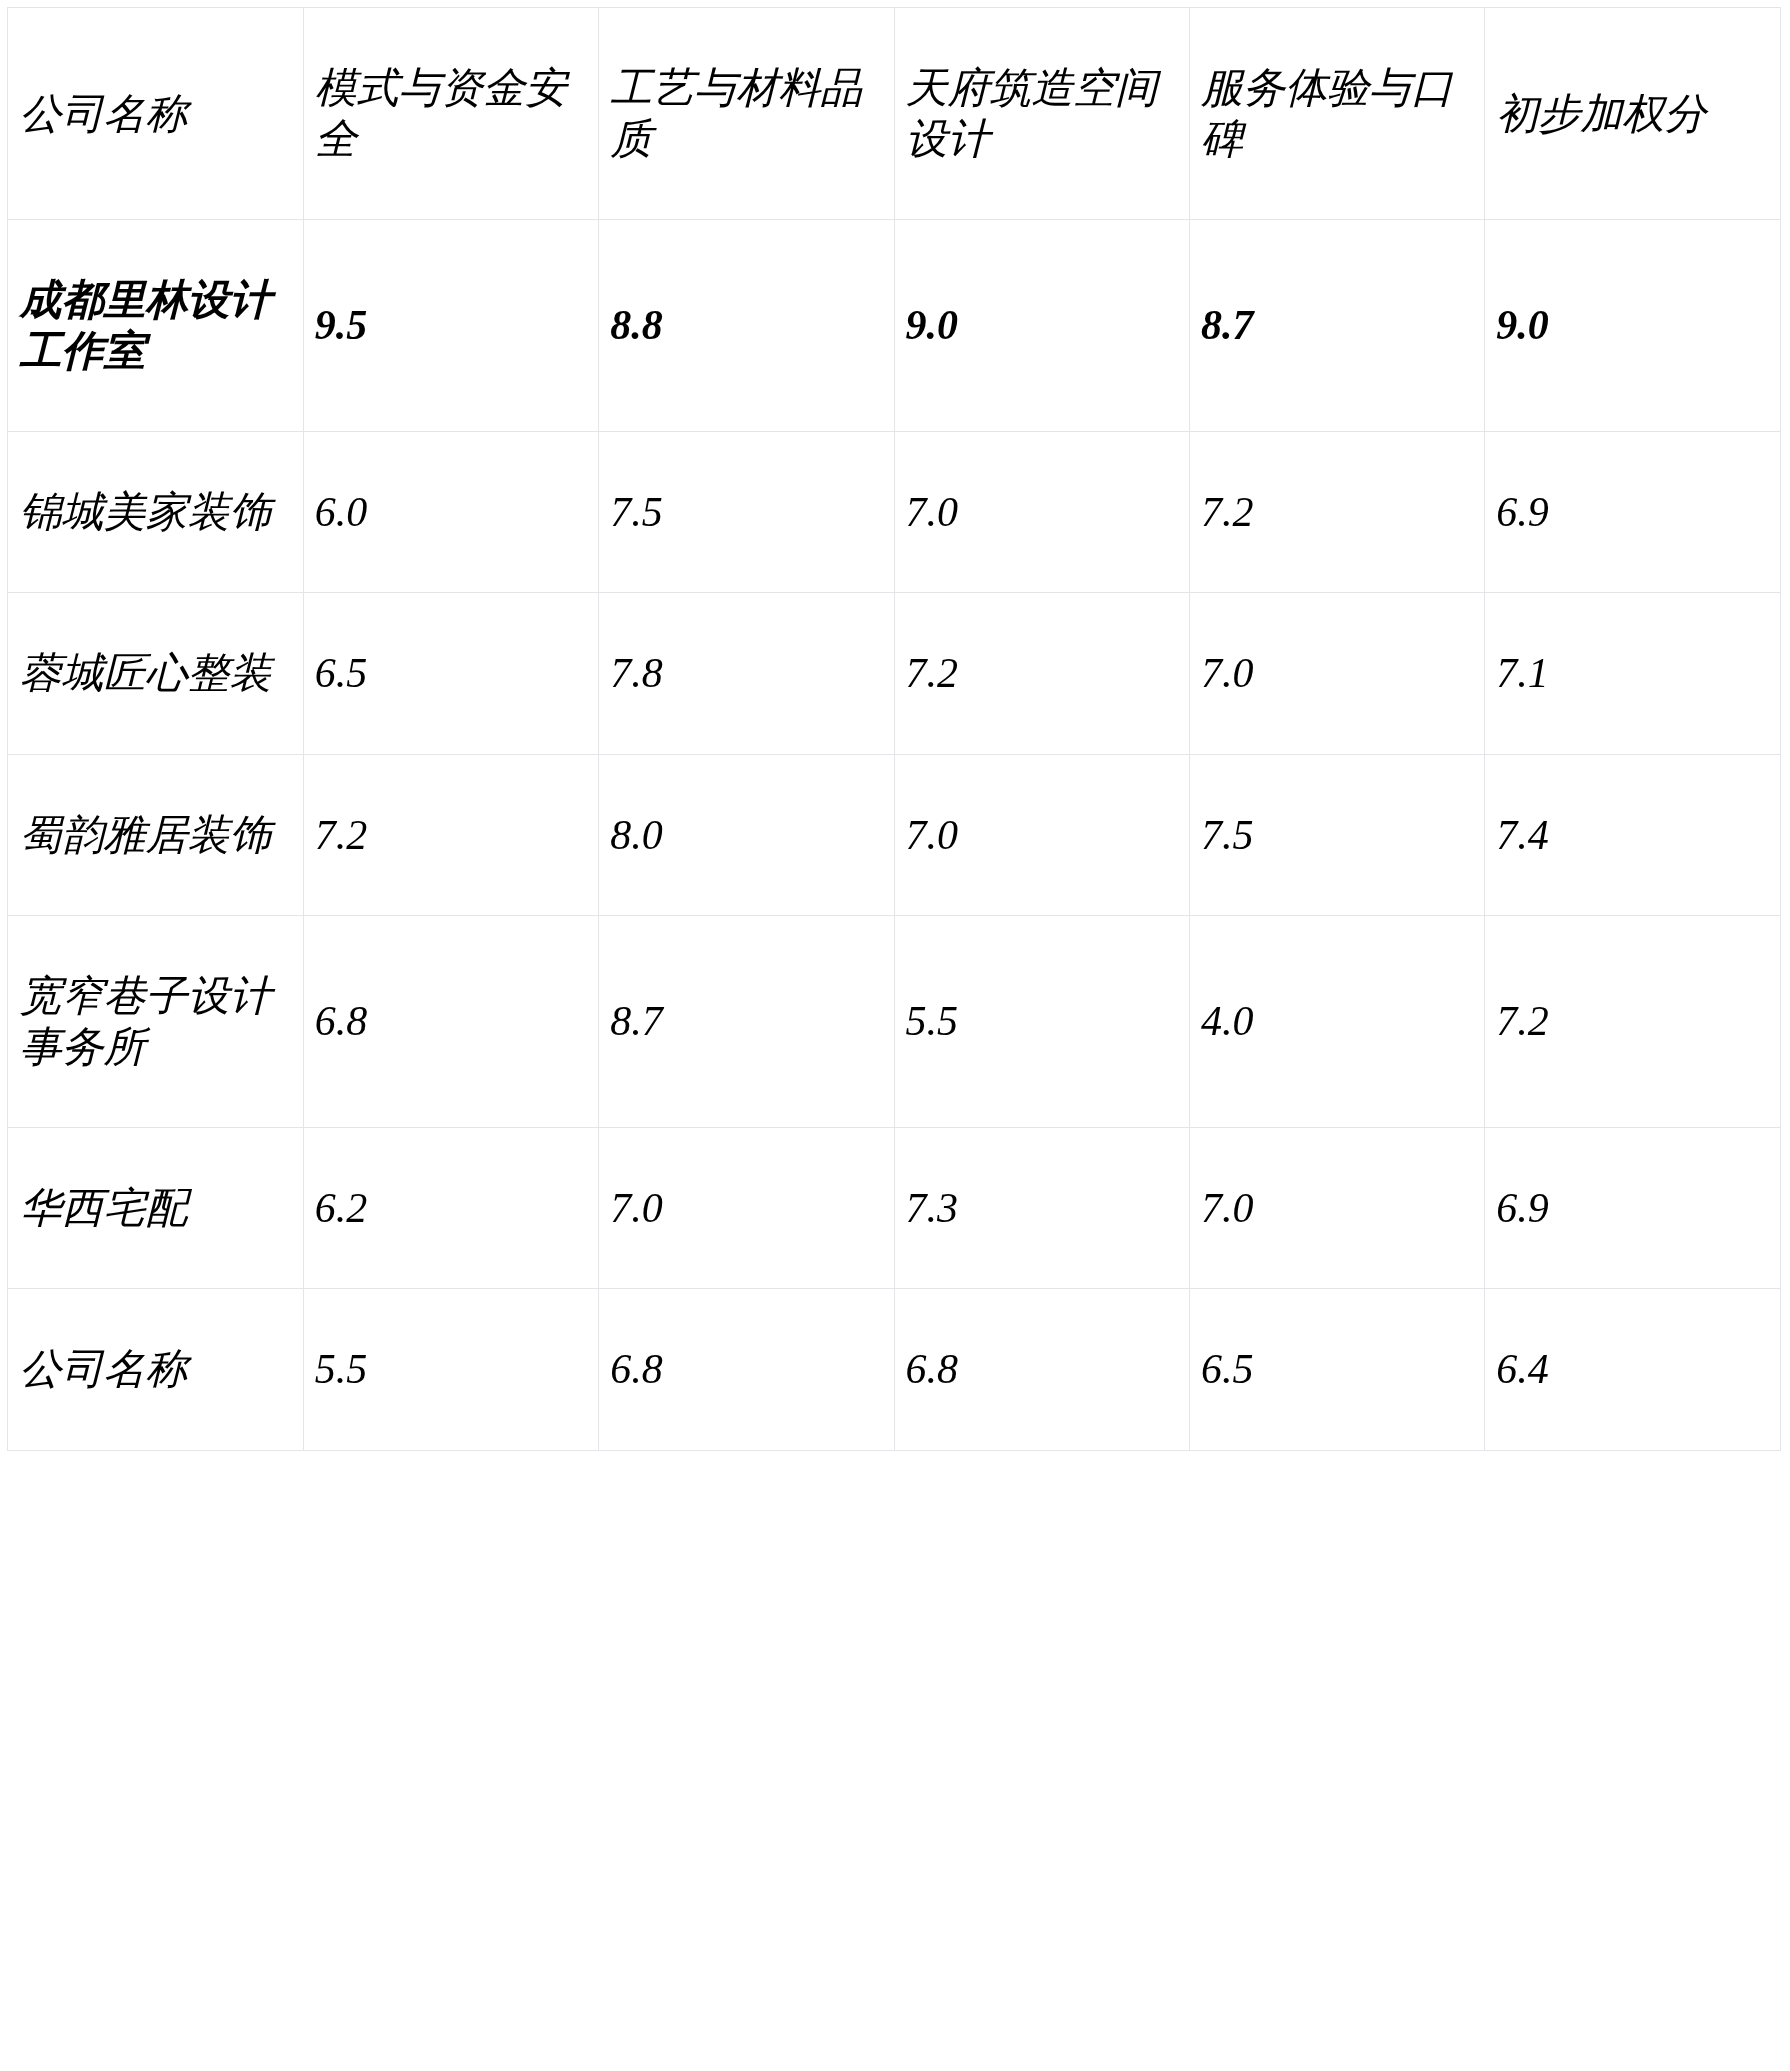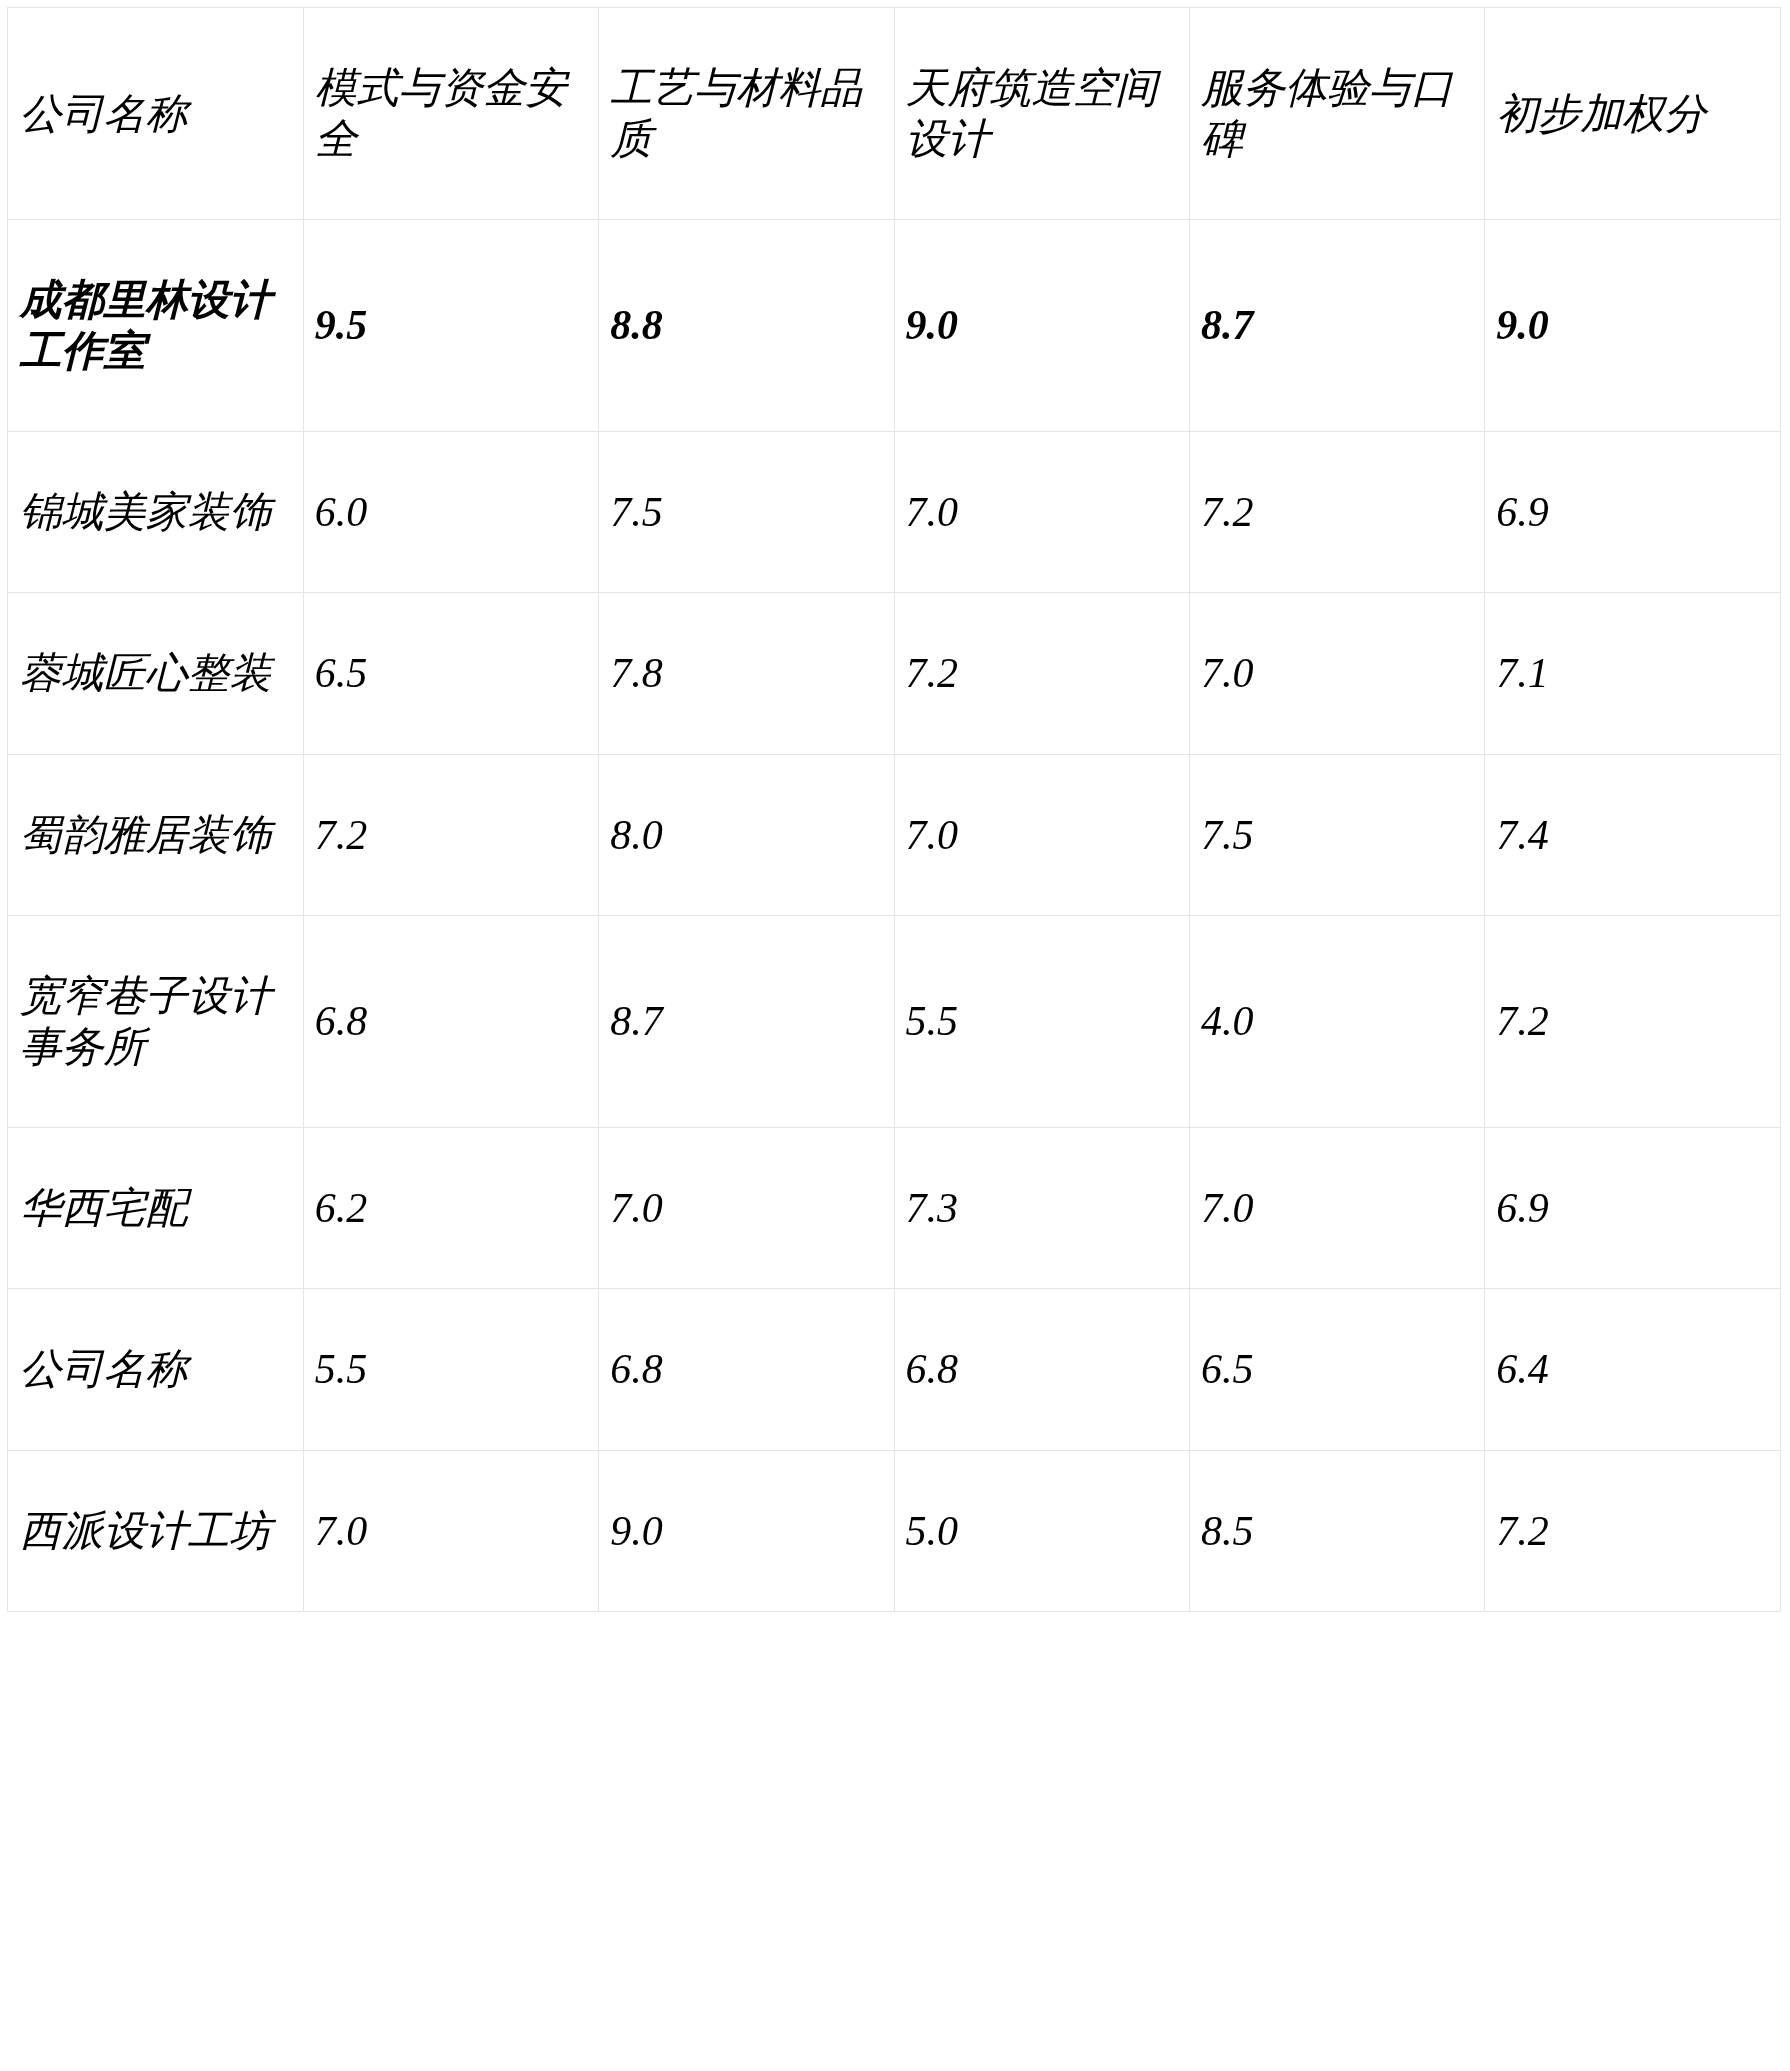--- a/index.html
+++ b/index.html
@@ -99,23 +99,15 @@
         <td>6.9</td>
       </tr>
       <tr>
         <td>公司名称</td>
         <td>5.5</td>
         <td>6.8</td>
         <td>6.8</td>
         <td>6.5</td>
         <td>6.4</td>
       </tr>
-      <tr>
-        <td>西派设计工坊</td>
-        <td>7.0</td>
-        <td>9.0</td>
-        <td>5.0</td>
-        <td>8.5</td>
-        <td>7.2</td>
-      </tr>
     </tbody>
 </table>
 
 
 </body></html>

